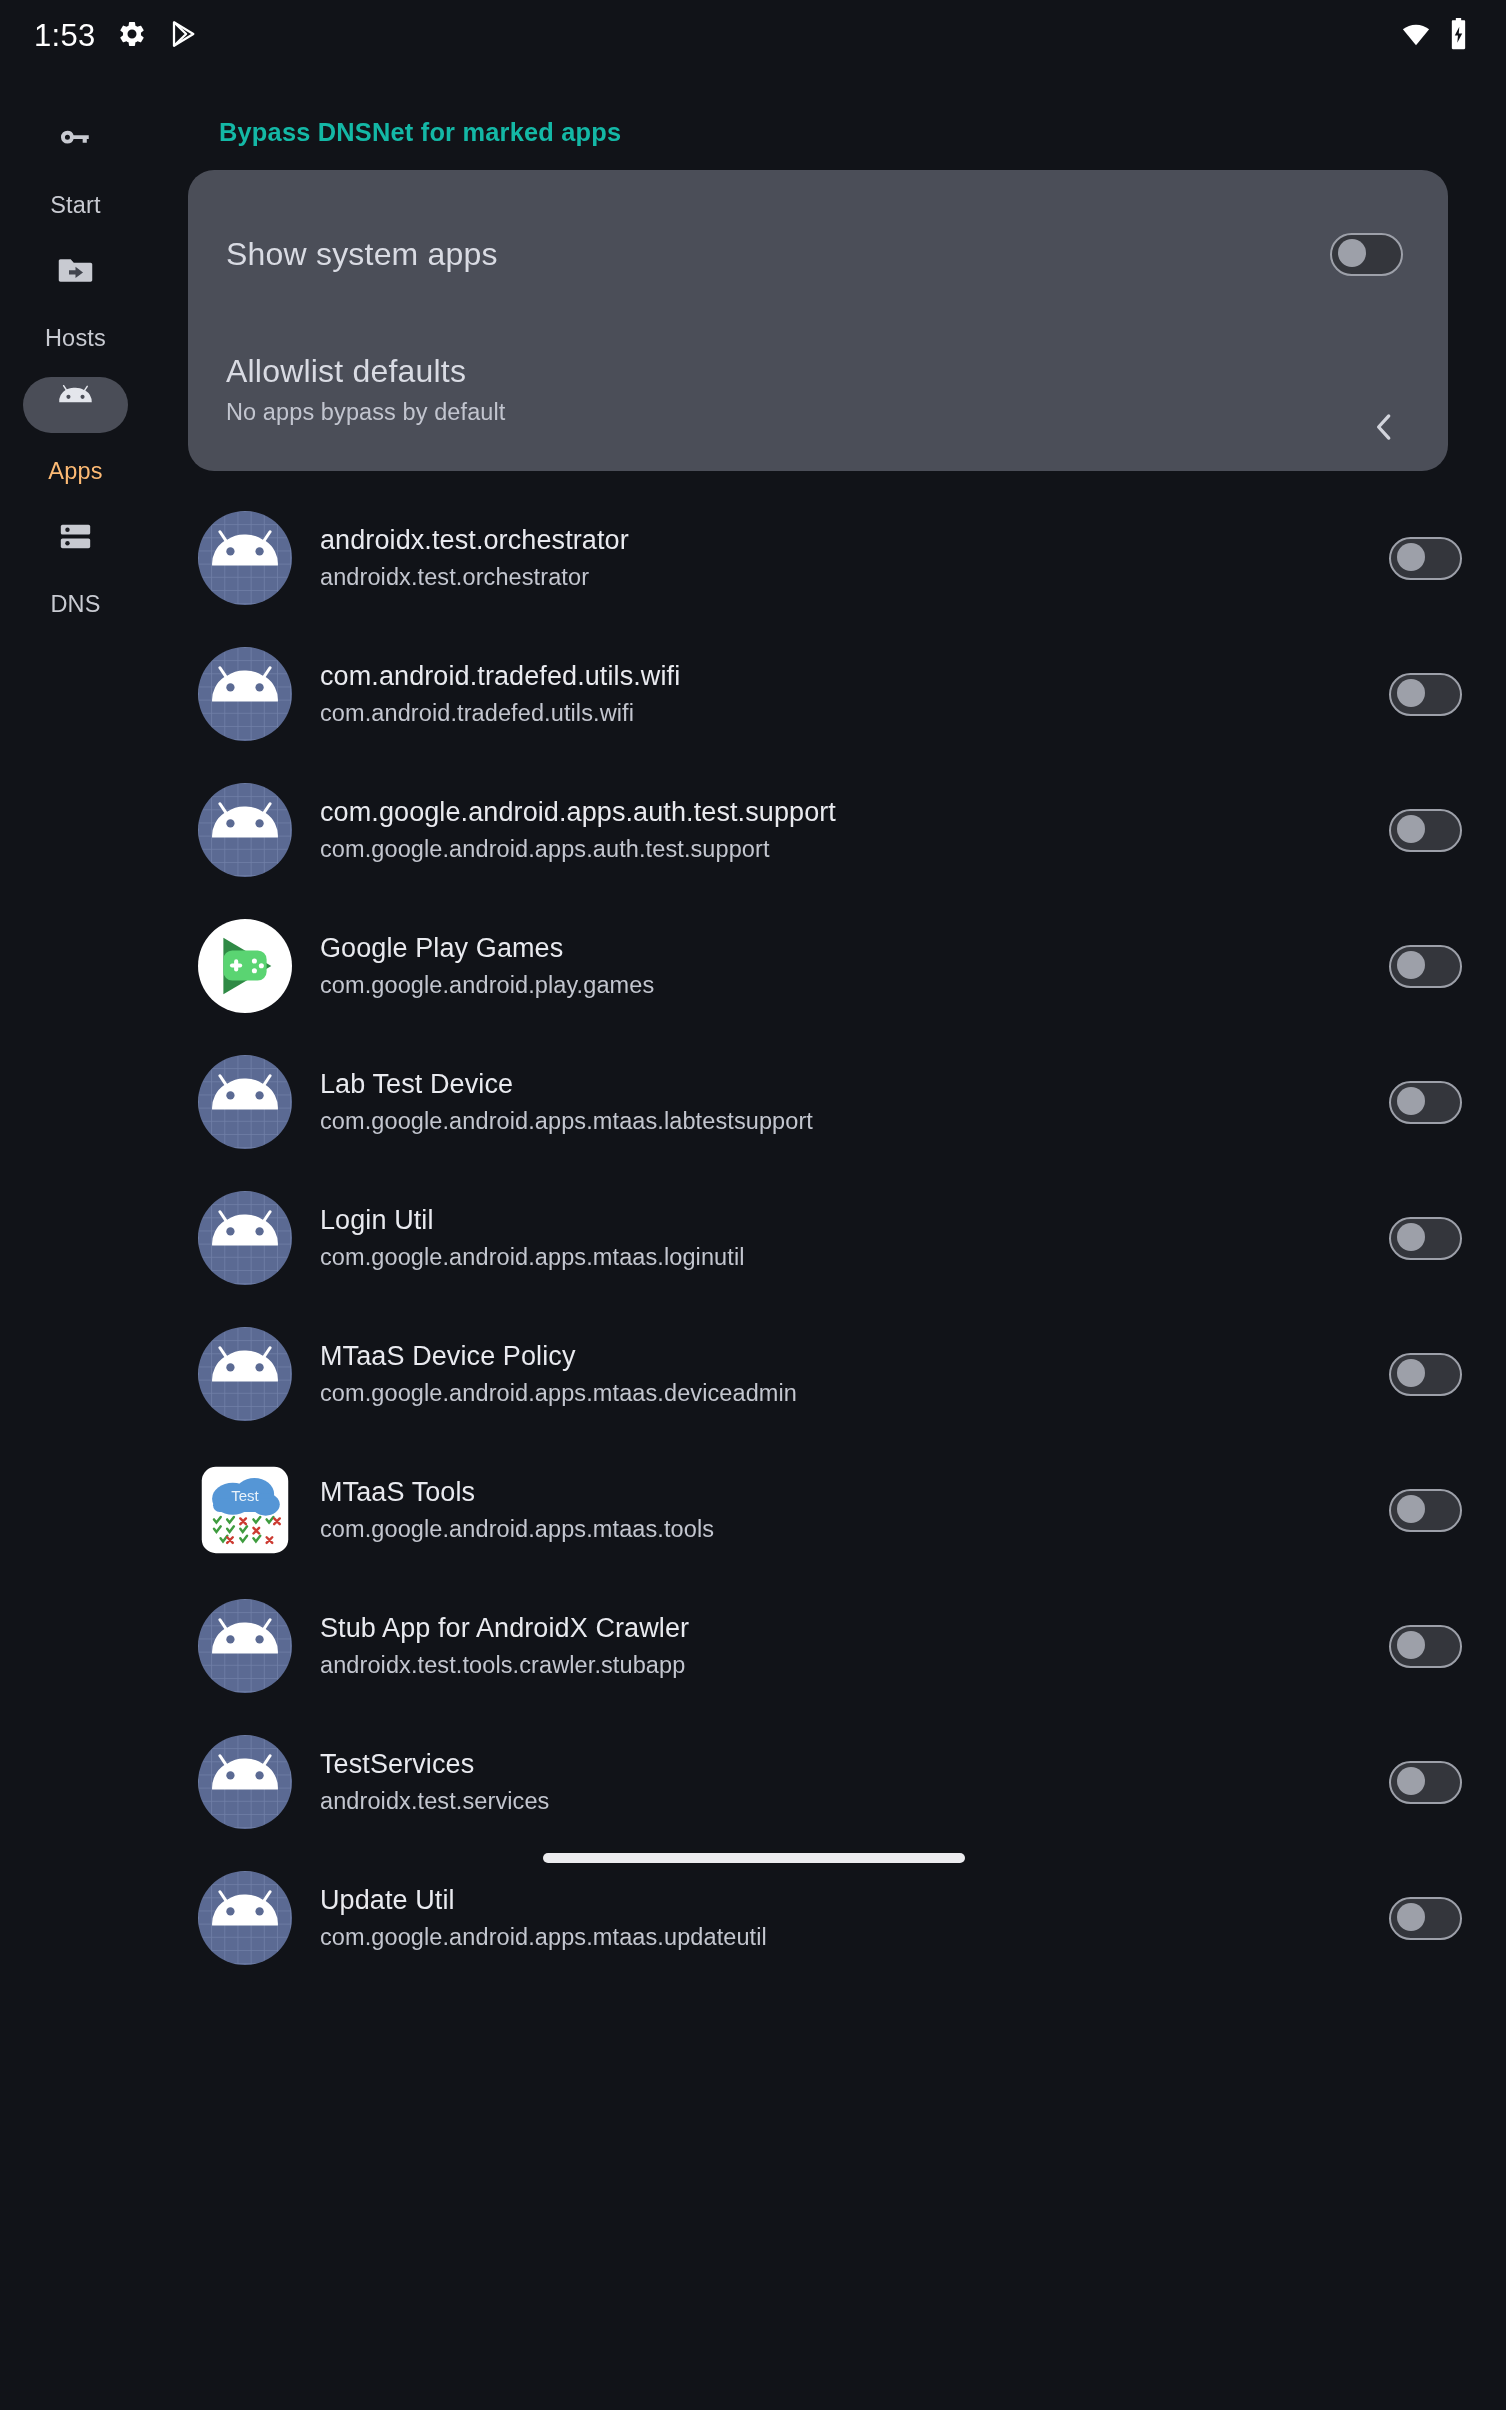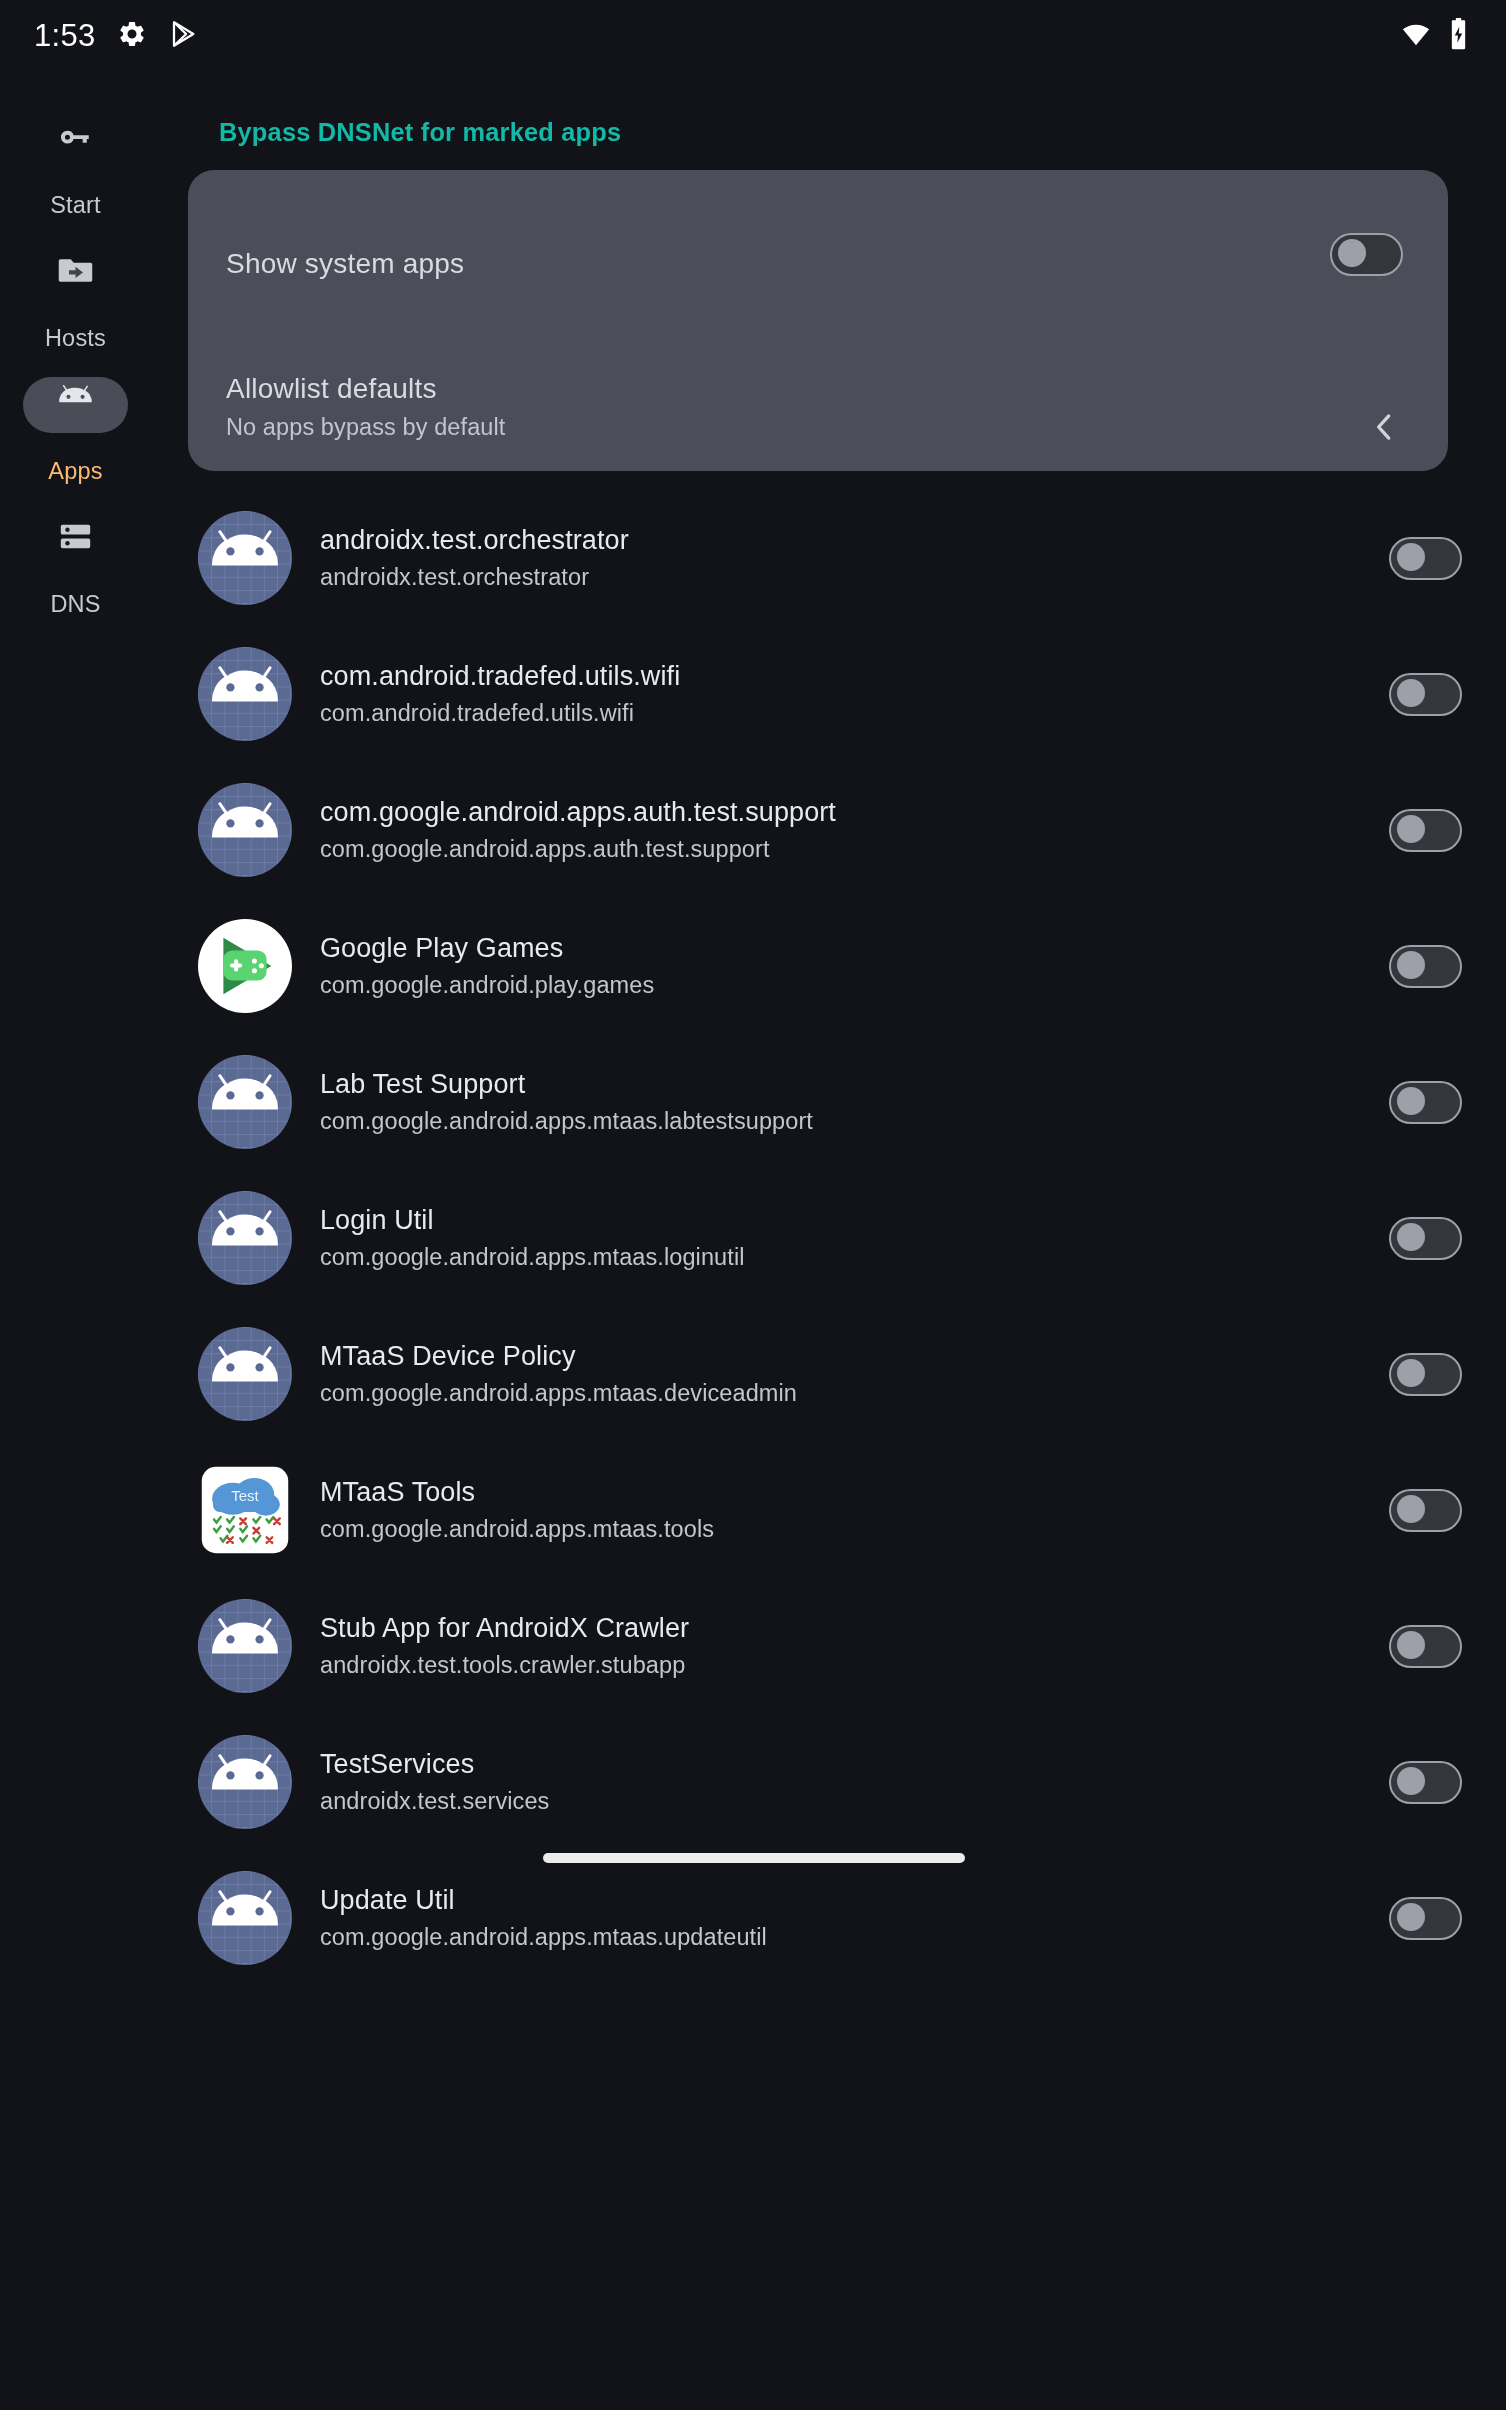--- a/index.html
+++ b/index.html
@@ -115,24 +115,23 @@
     width: 1260px;
     display: flex;
     align-items: center;
     padding: 0 45px 0 38px;
   }
   #row-show-system { top: 0; height: 168px; }
   #row-allowlist   { top: 168px; height: 134px; align-items: flex-start; padding-top: 15px; }
 
   .card-texts { display: flex; flex-direction: column; justify-content: center; }
   .card-title {
-    font-size: 28px;
+    font-size: 32px;
     color: #d9dbe3;
     letter-spacing: 0.2px;
-    margin-top: 20px;
   }
   .card-sub {
     font-size: 23.5px;
     color: #c2c5cf;
     margin-top: 9.4px;
     letter-spacing: 0.1px;
   }
   .card-spacer { flex: 1; }
 
   
@@ -446,21 +445,21 @@
                 </pattern>
               </defs>
               <g clip-path="url(#c5)">
                 <rect width="100" height="100" fill="url(#p5)"></rect>
                 <path d="M28 32 L22 23 a1.6 1.6 0 0 1 2.7-1.8 L31 30.5 A32 32 0 0 1 50 25 a32 32 0 0 1 19 5.5 l6.3-9.3 A1.6 1.6 0 0 1 78 23 l-6 9 A29 29 0 0 1 85 58 H15 A29 29 0 0 1 28 32 z" fill="#ffffff"></path>
                 <circle cx="34.5" cy="43" r="4.4" fill="#5b6a93"></circle>
                 <circle cx="65.5" cy="43" r="4.4" fill="#5b6a93"></circle>
               </g>
             </svg></span>
           <div class="app-texts">
-            <span class="app-name">Lab Test Support</span>
+            <span class="app-name">Lab Test Device</span>
             <span class="app-pkg">com.google.android.apps.mtaas.labtestsupport</span>
           </div>
           <div class="switch">
             <div class="knob"></div>
           </div>
         </div>
         <div class="app-row">
           <span class="app-icon"><svg width="94" height="94" viewBox="0 0 100 100">
               <defs>
                 <clipPath id="c6">

